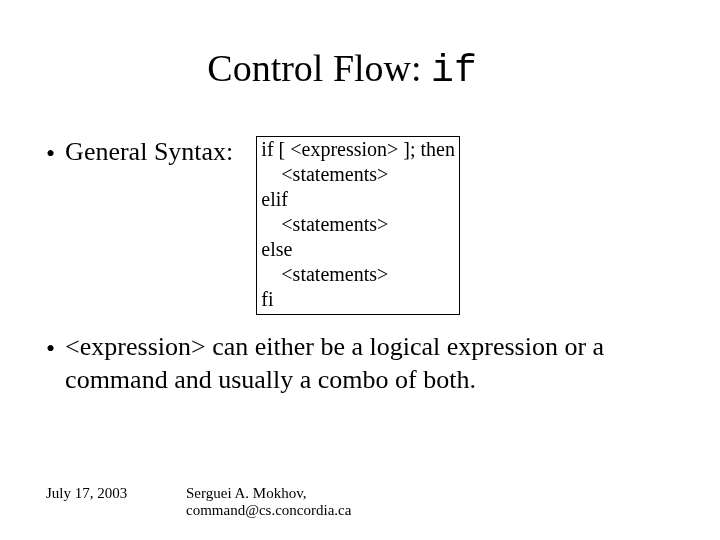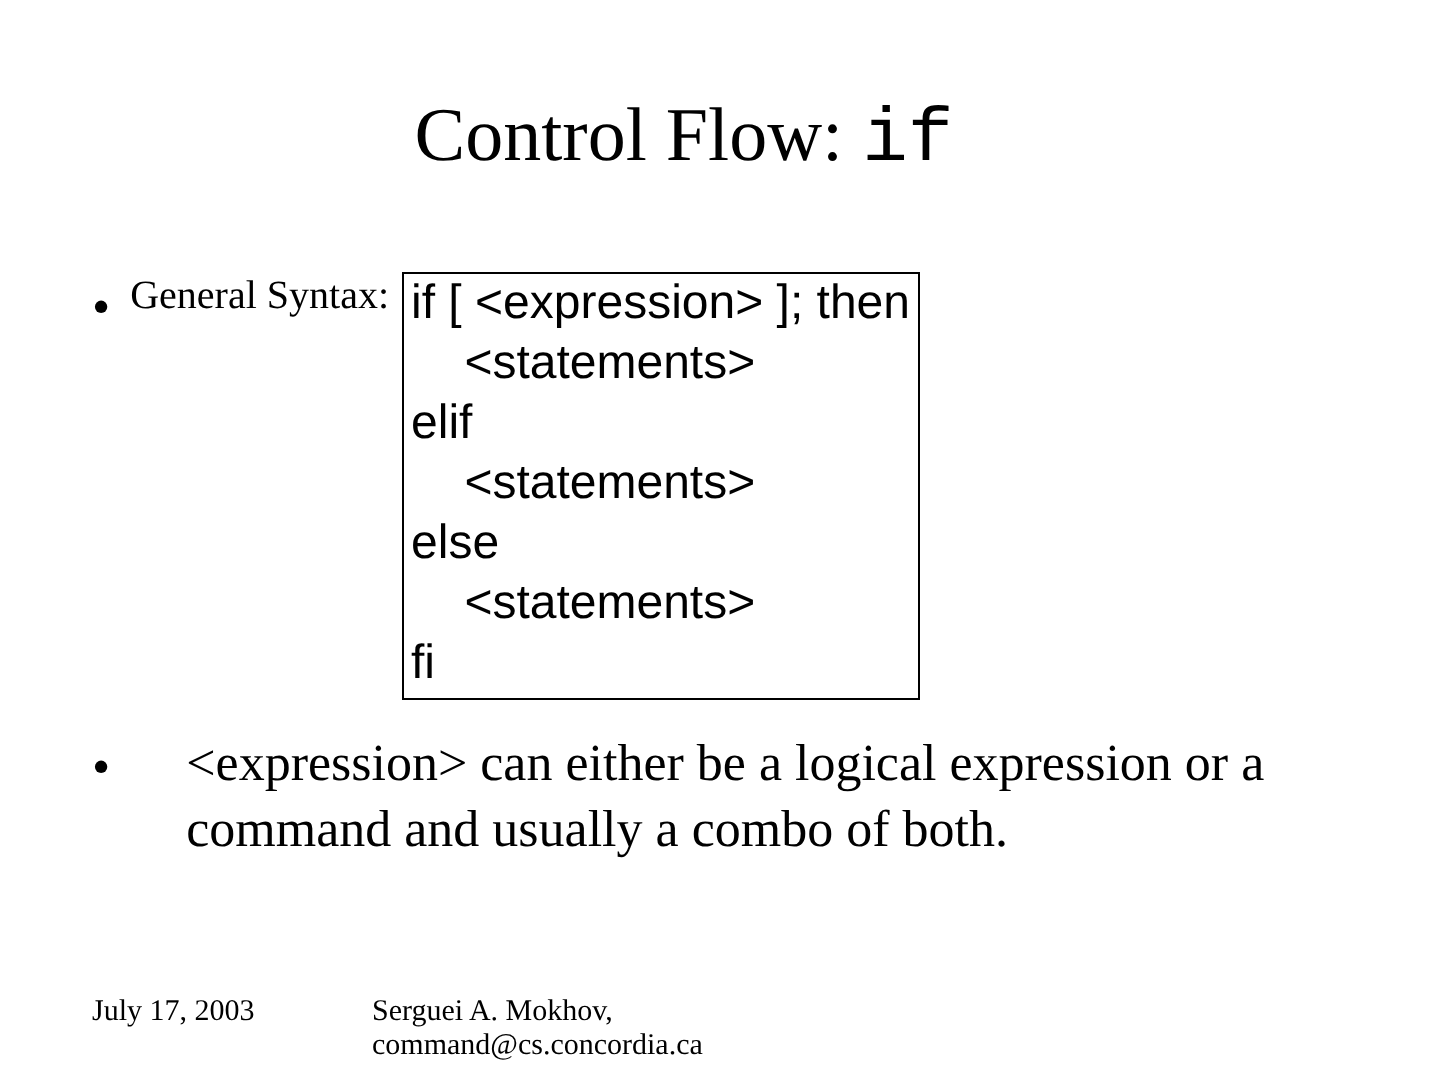--- a/index.html
+++ b/index.html
@@ -2,26 +2,26 @@
 <html><head>
 <meta charset="utf-8">
 <style>
   * { margin: 0; padding: 0; box-sizing: border-box; }
   html, body { width: 720px; height: 540px; background: #fff; font-family: "Times New Roman", Times, serif; color: #000; }
   .slide { width: 684px; height: 540px; position: relative; padding: 36px 46px 0 46px; }
   .title { font-size: 38px; text-align: center; margin-top: 10px; margin-bottom: 44px; font-weight: 400; }
   .title .mono { font-family: "Courier New", Courier, monospace; }
   .bullet-row { display: flex; align-items: flex-start; margin-bottom: 8px; }
   .bullet { font-size: 26px; line-height: 1.25; margin-right: 10px; margin-top: 2px; }
-  .bullet-text { font-size: 26px; line-height: 1.25; margin-left: 28px; }
+  .bullet-text { font-size: 26px; line-height: 1.25; }
   .syntax-row { display: flex; align-items: flex-start; }
-  .syntax-label { font-size: 20px; line-height: 1.25; white-space: nowrap; }
-  .code-box { border: 1px solid #000; font-family: Liberation Sans, sans-serif; font-size: 24px; line-height: 1.25; padding: 0 4px 2px 4px; margin-left: 6px; white-space: pre; }
+  .syntax-label { font-size: 26px; line-height: 1.25; white-space: nowrap; }
+  .code-box { border: 1px solid #000; font-family: Liberation Serif, serif; font-size: 20px; line-height: 1.25; padding: 0 4px 2px 4px; margin-left: 23px; white-space: pre; }
   .body-bullet { margin-top: 16px; }
-  .footer { position: absolute; bottom: 8px; left: 46px; right: 46px; display: flex; justify-content: space-between; align-items: flex-start; font-size: 15px; }
+  .footer { position: absolute; bottom: 21px; left: 46px; right: 46px; display: flex; justify-content: space-between; align-items: flex-start; font-size: 15px; }
   .footer-center { text-align: left; flex: 1; }
   .footer-left { width: 140px; text-align: left; }
   .footer-right { width: 140px; text-align: right; }
 </style>
 </head>
 <body>
 
 <div class="slide">
 
   <h1 class="title">

